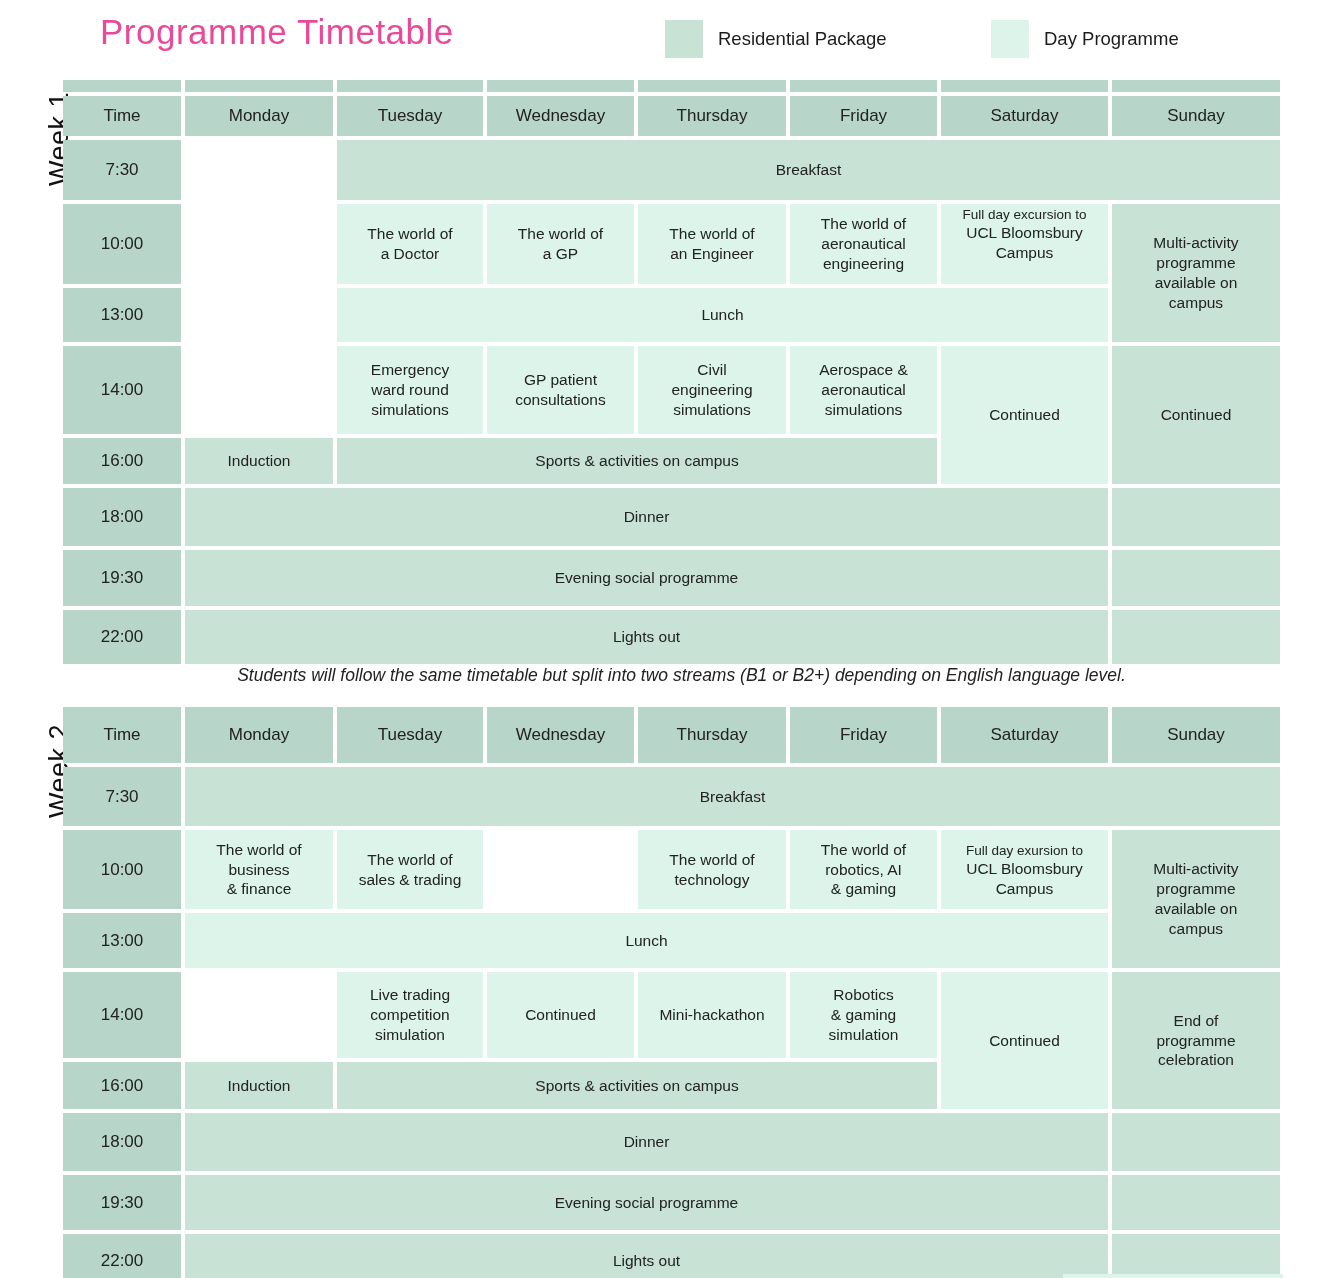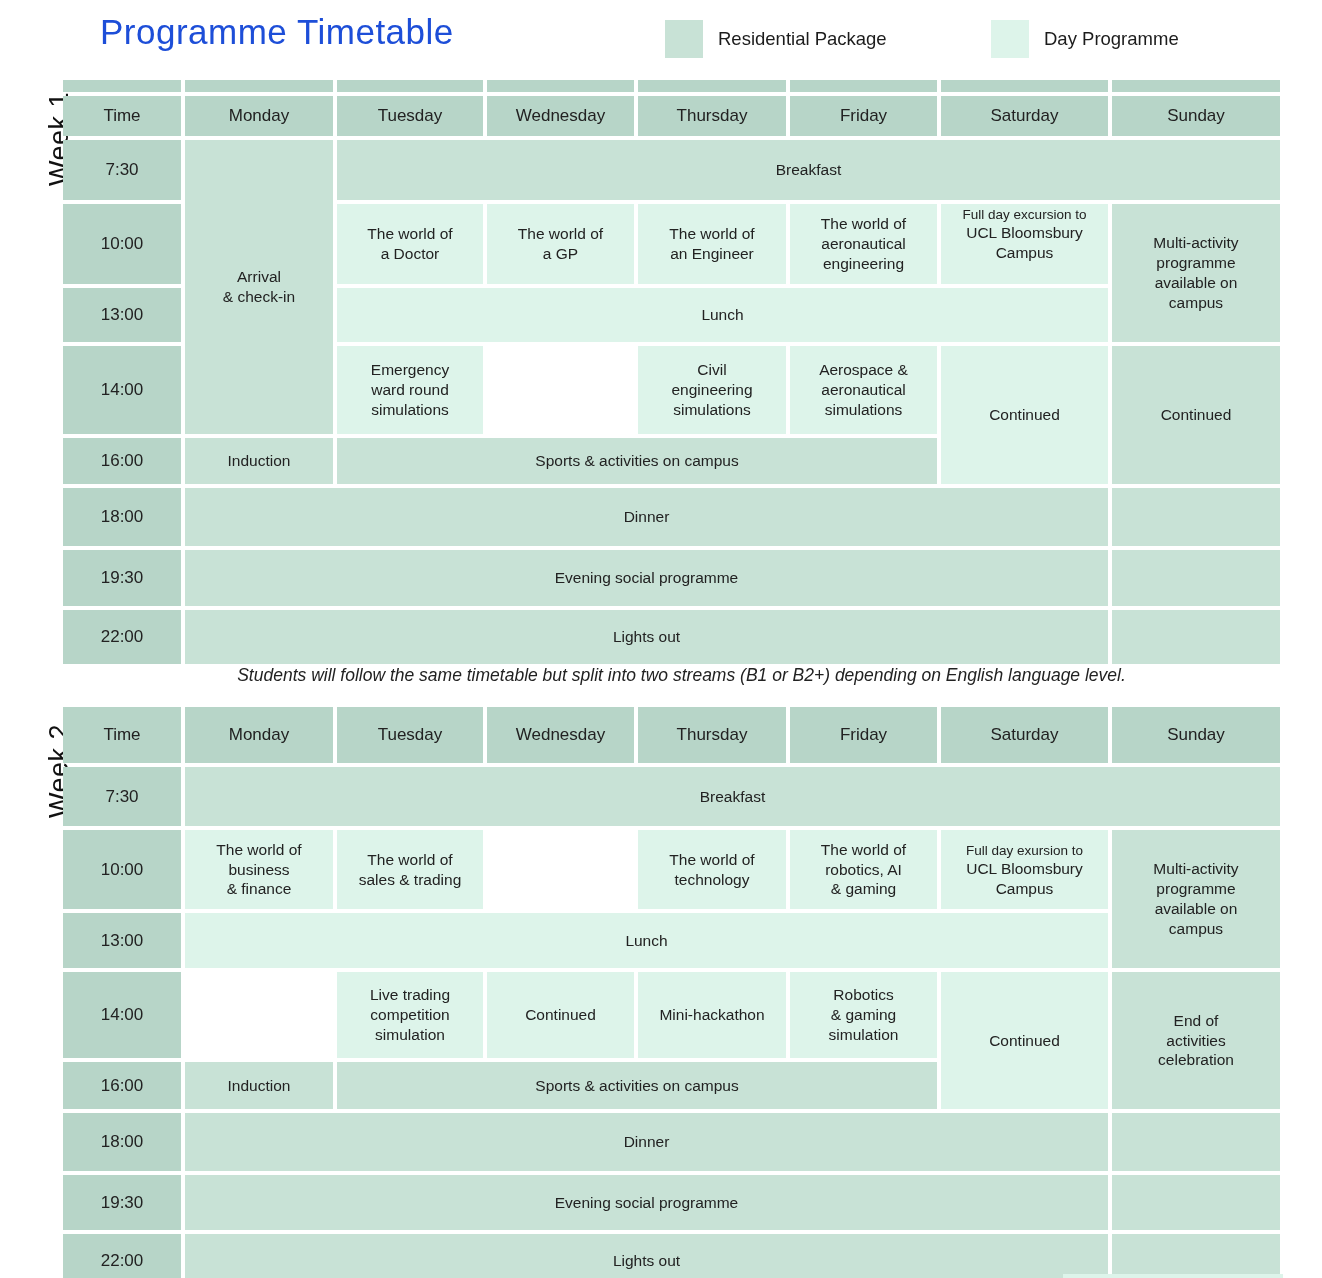--- a/index.html
+++ b/index.html
@@ -2,21 +2,21 @@
 <html><head>
 <meta charset="utf-8">
 <style>
   html,body { margin:0; padding:0; background:#ffffff; }
   .page {
     position:relative; width:1322px; height:1278px; background:#ffffff;
     font-family:"Liberation Sans", sans-serif; color:#222; overflow:hidden;
   }
   .page-title {
     position:absolute; left:100px; top:12px; font-size:35px; font-weight:500;
-    letter-spacing:0.5px; color:#1d4ed8;
+    letter-spacing:0.5px; color:#ec4899;
   }
   .legend-swatch { position:absolute; top:20px; width:38px; height:38px; }
   .legend-label { position:absolute; top:20px; height:38px; display:flex; align-items:center; font-size:18.5px; color:#1c1c1c; }
   .note {
     position:absolute; left:80px; width:1203px; text-align:center; top:665px;
     font-style:italic; font-size:17.5px; color:#222;
   }
   .week-label {
     position:absolute; left:44px; transform:rotate(-90deg); transform-origin:left top;
     font-size:27px; font-weight:500; color:#111; letter-spacing:0.5px; white-space:nowrap;
@@ -77,42 +77,42 @@
 
     <div class="cell time" style="grid-row:3; grid-column:1;">7:30</div>
     <div class="cell time" style="grid-row:4; grid-column:1;">10:00</div>
     <div class="cell time" style="grid-row:5; grid-column:1;">13:00</div>
     <div class="cell time" style="grid-row:6; grid-column:1;">14:00</div>
     <div class="cell time" style="grid-row:7; grid-column:1;">16:00</div>
     <div class="cell time" style="grid-row:8; grid-column:1;">18:00</div>
     <div class="cell time" style="grid-row:9; grid-column:1;">19:30</div>
     <div class="cell time" style="grid-row:10; grid-column:1;">22:00</div>
 
-    <div class="cell res" style="grid-row:3 / span 4; grid-column:2;">Arrival
-&amp; check-in</div>
     <div class="cell res" style="grid-row:3; grid-column:3 / span 6;">Breakfast</div>
     <div class="cell day" style="grid-row:4; grid-column:3;">The world of
 a Doctor</div>
     <div class="cell day" style="grid-row:4; grid-column:4;">The world of
 a GP</div>
     <div class="cell day" style="grid-row:4; grid-column:5;">The world of
 an Engineer</div>
     <div class="cell day" style="grid-row:4; grid-column:6;">The world of
 aeronautical
 engineering</div>
     <div class="cell day small-top" style="grid-row:4; grid-column:7; display:block; "><span class="sm">Full day excursion to</span><span>UCL Bloomsbury
 Campus</span></div>
     <div class="cell res" style="grid-row:4 / span 2; grid-column:8;">Multi-activity
 programme
 available on
 campus</div>
     <div class="cell day" style="grid-row:5; grid-column:3 / span 5;">Lunch</div>
     <div class="cell day" style="grid-row:6; grid-column:3;">Emergency
 ward round
 simulations</div>
+    <div class="cell day" style="grid-row:6; grid-column:4;">GP patient
+consultations</div>
     <div class="cell day" style="grid-row:6; grid-column:5;">Civil
 engineering
 simulations</div>
     <div class="cell day" style="grid-row:6; grid-column:6;">Aerospace &amp;
 aeronautical
 simulations</div>
     <div class="cell day" style="grid-row:6 / span 2; grid-column:7;">Continued</div>
     <div class="cell res" style="grid-row:6 / span 2; grid-column:8;">Continued</div>
     <div class="cell res" style="grid-row:7; grid-column:2;">Induction</div>
     <div class="cell res" style="grid-row:7; grid-column:3 / span 4;">Sports &amp; activities on campus</div>
@@ -167,21 +167,21 @@
     <div class="cell day" style="grid-row:5; grid-column:3;">Live trading
 competition
 simulation</div>
     <div class="cell day" style="grid-row:5; grid-column:4;">Continued</div>
     <div class="cell day" style="grid-row:5; grid-column:5;">Mini-hackathon</div>
     <div class="cell day" style="grid-row:5; grid-column:6;">Robotics
 &amp; gaming
 simulation</div>
     <div class="cell day" style="grid-row:5 / span 2; grid-column:7;">Continued</div>
     <div class="cell res" style="grid-row:5 / span 2; grid-column:8;">End of
-activities
+programme
 celebration</div>
     <div class="cell res" style="grid-row:6; grid-column:2;">Induction</div>
     <div class="cell res" style="grid-row:6; grid-column:3 / span 4;">Sports &amp; activities on campus</div>
     <div class="cell res" style="grid-row:7; grid-column:2 / span 6;">Dinner</div>
     <div class="cell res" style="grid-row:7; grid-column:8;"></div>
     <div class="cell res" style="grid-row:8; grid-column:2 / span 6;">Evening social programme</div>
     <div class="cell res" style="grid-row:8; grid-column:8;"></div>
     <div class="cell res" style="grid-row:9; grid-column:2 / span 6;">Lights out</div>
     <div class="cell res" style="grid-row:9; grid-column:8;"></div>
   </div>

